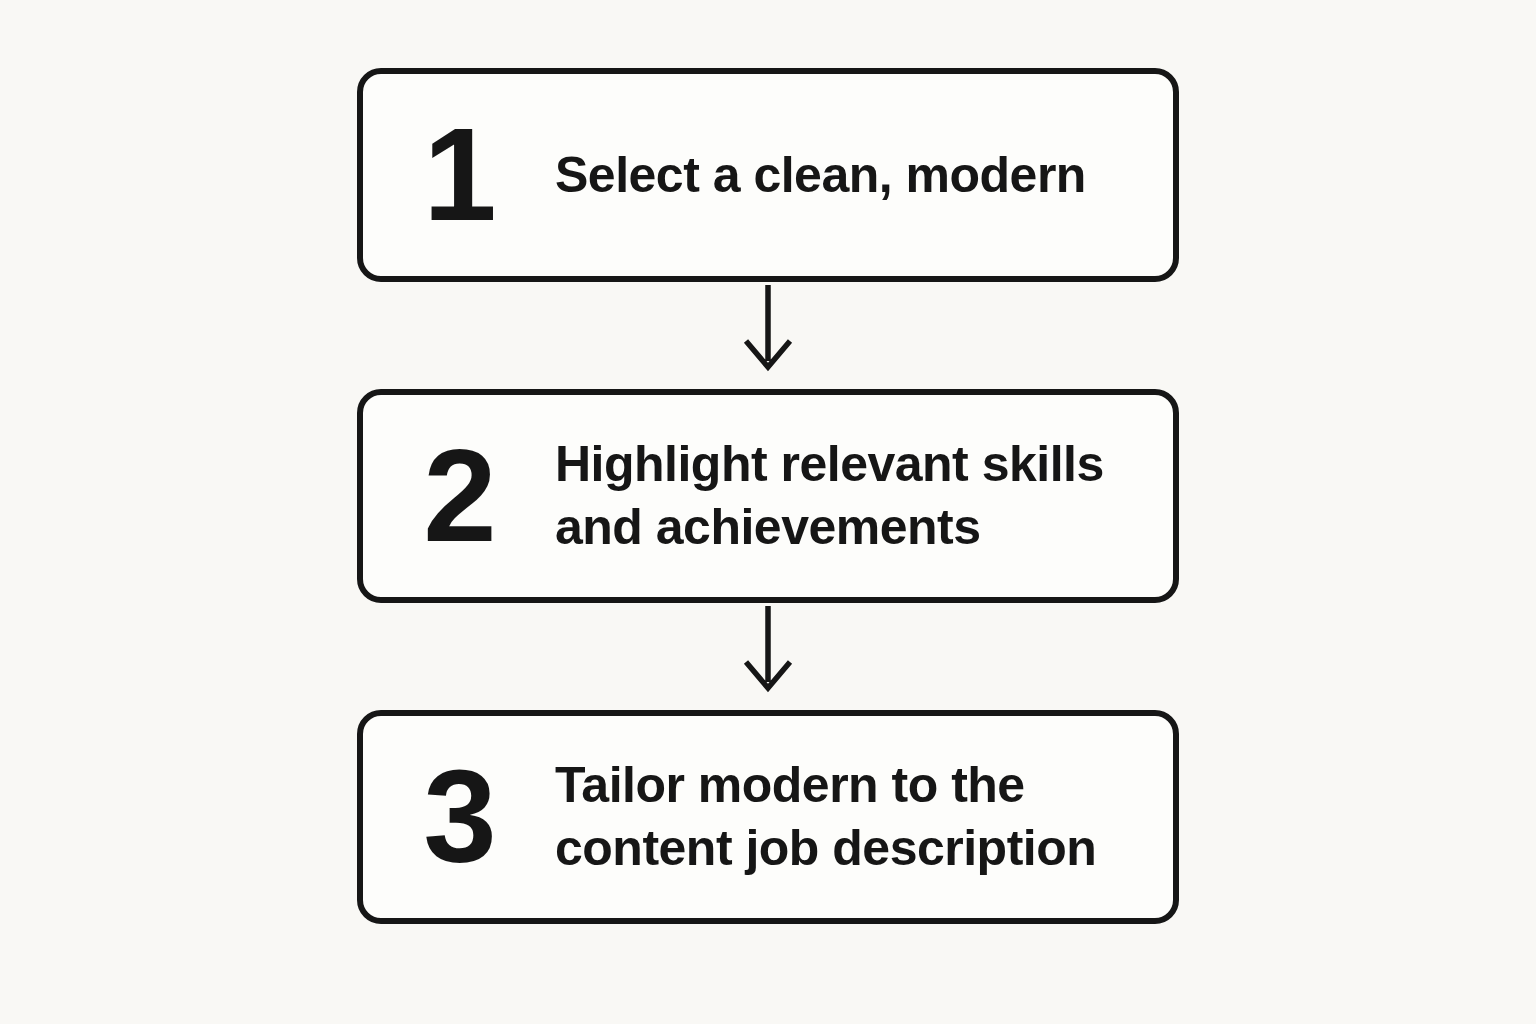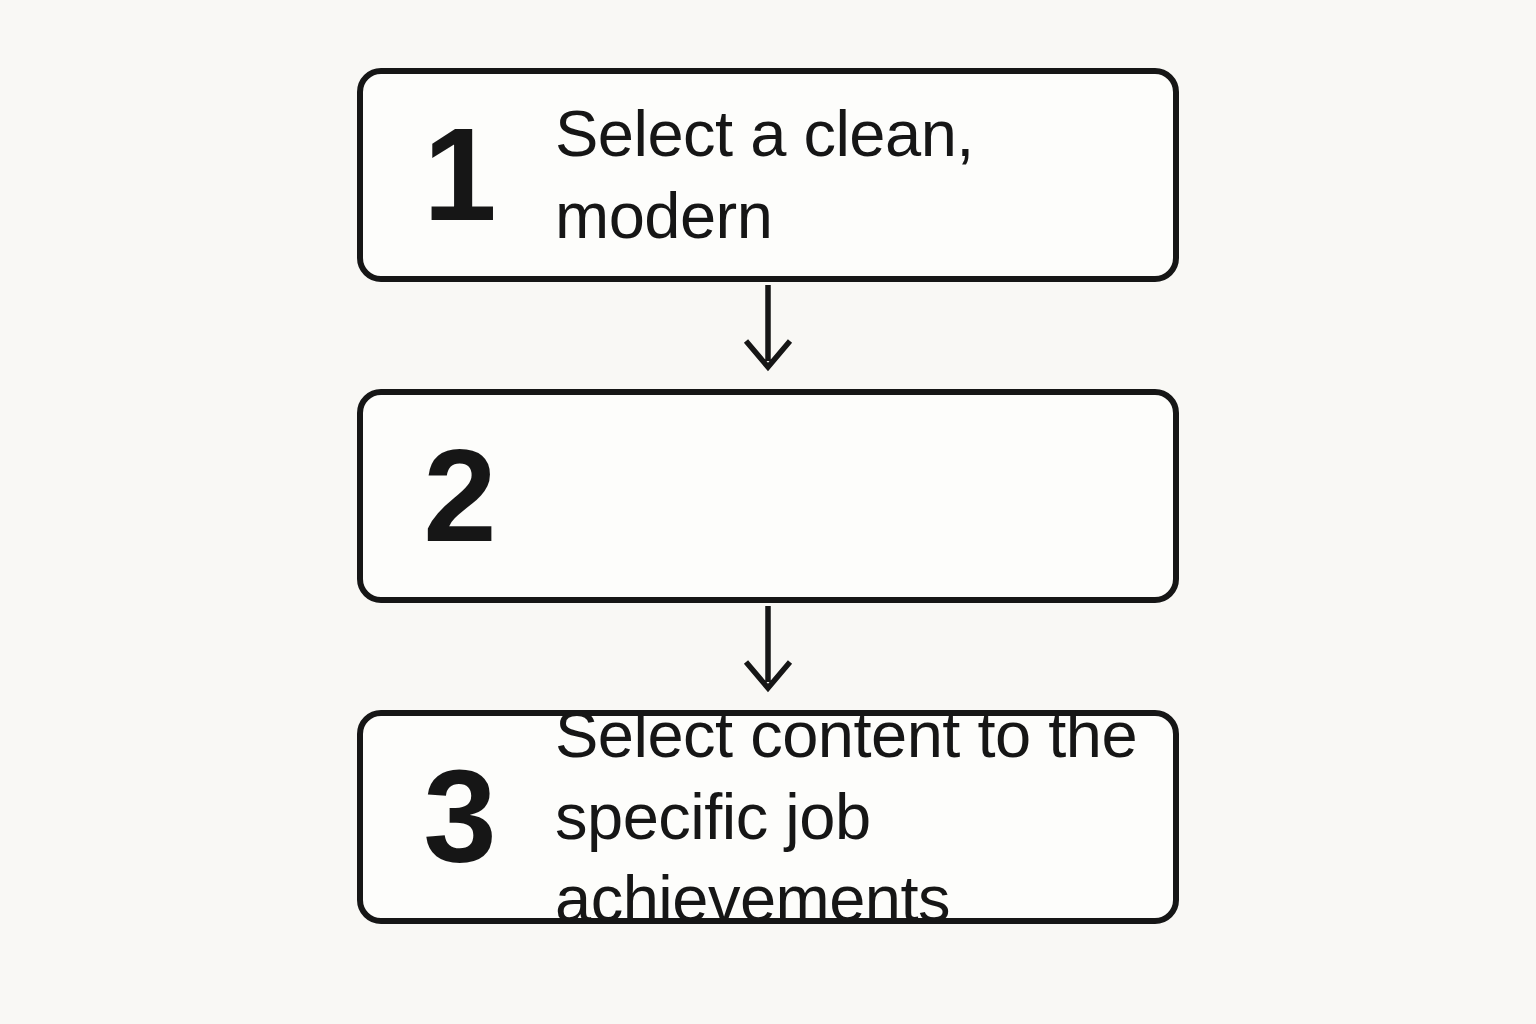--- a/index.html
+++ b/index.html
@@ -31,22 +31,22 @@
     width:192px;
     flex:0 0 auto;
     text-align:center;
     font-size:132px;
     font-weight:700;
     line-height:1;
     letter-spacing:-2px;
   }
   .step-text{
     flex:1 1 auto;
-    font-size:65px;
-    font-weight:400;
+    font-size:50px;
+    font-weight:700;
     line-height:1.26;
     letter-spacing:-0.5px;
     padding-right:30px;
   }
   .step-text .line{display:block;}
   .arrow-gap{
     height:107px;
     flex:0 0 auto;
     display:flex;justify-content:center;align-items:flex-start;
     padding-top:3px;
@@ -66,29 +66,33 @@
   </div>
 
   <div class="arrow-gap">
     <svg width="60" height="92" viewBox="0 0 60 92" aria-hidden="true">
       <path d="M30 0 V 76 M8 56 L30 82 L52 56" fill="none" stroke="#161616" stroke-width="5.5" stroke-linejoin="miter" stroke-linecap="butt"></path>
     </svg>
   </div>
 
   <div class="step-box">
     <div class="step-number">2</div>
+    <div class="step-text">
+      <span class="line">Highlight relevant skills</span>
+      <span class="line">and achievements</span>
+    </div>
   </div>
 
   <div class="arrow-gap">
     <svg width="60" height="92" viewBox="0 0 60 92" aria-hidden="true">
       <path d="M30 0 V 76 M8 56 L30 82 L52 56" fill="none" stroke="#161616" stroke-width="5.5" stroke-linejoin="miter" stroke-linecap="butt"></path>
     </svg>
   </div>
 
   <div class="step-box">
     <div class="step-number">3</div>
     <div class="step-text">
-      <span class="line">Select content to the</span>
-      <span class="line">specific job achievements</span>
+      <span class="line">Tailor modern to the</span>
+      <span class="line">content job description</span>
     </div>
   </div>
 
 </div>
 
 </body></html>

